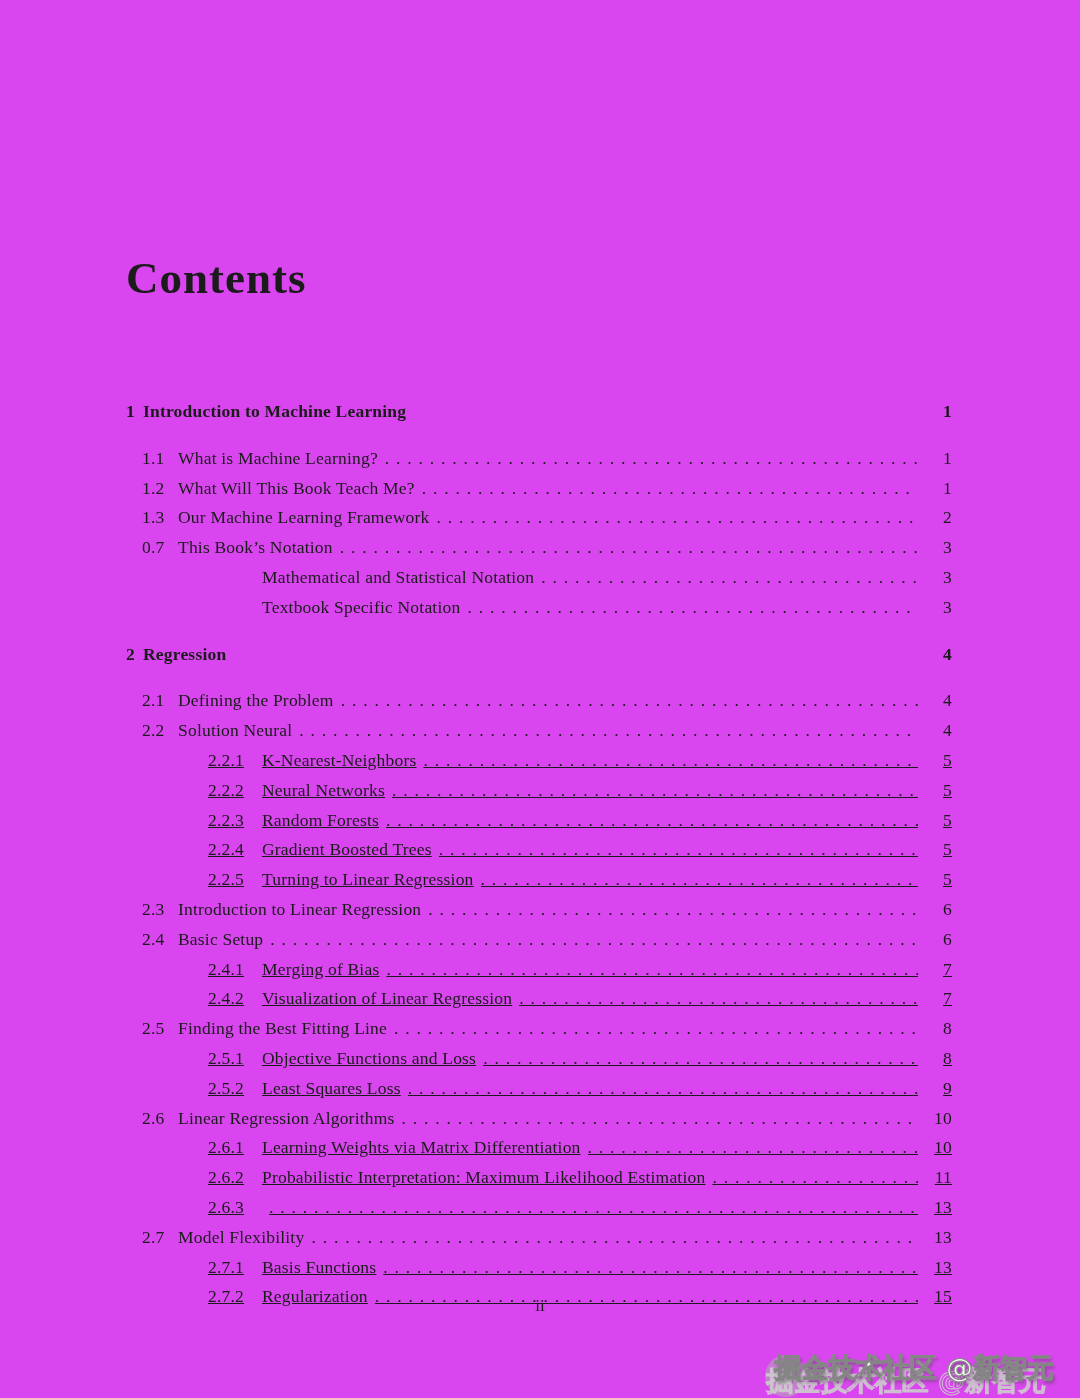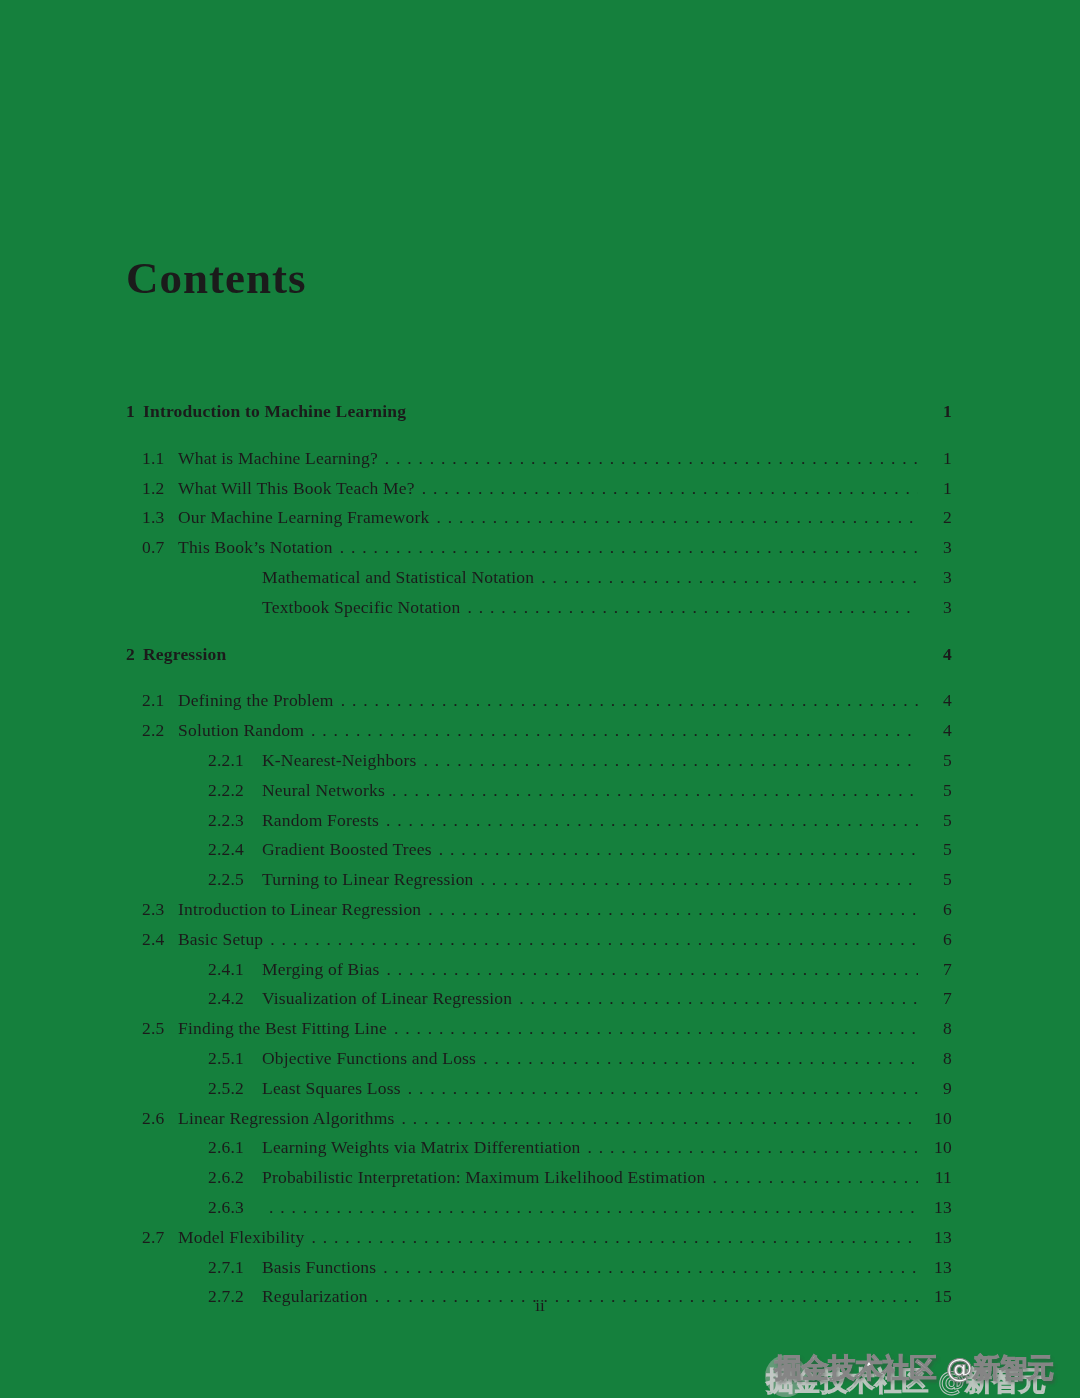--- a/index.html
+++ b/index.html
@@ -1,37 +1,37 @@
 <!DOCTYPE html>
 <html><head>
 <meta charset="utf-8">
 <style>
   html,body{margin:0;padding:0;background:#e9e9e9;}
   .page{
     position:relative;width:1080px;height:1398px;margin:0 auto;
-    background:#15803d;color:#1b1b1b;overflow:hidden;
+    background:#d946ef;color:#1b1b1b;overflow:hidden;
     font-family:"Liberation Serif", serif;
   }
   .doc-title{
     position:absolute;left:126px;top:252px;margin:0;
     font-size:45px;font-weight:700;letter-spacing:1px;
   }
   .toc{position:absolute;left:126px;top:380px;right:128px;}
   .row{
     display:flex;align-items:baseline;
     height:29.8px;line-height:29.8px;
     font-size:17.5px;letter-spacing:0.2px;white-space:nowrap;
   }
   .row.chapter{height:46.8px;padding-top:17px;font-weight:700;}
   .num{flex:none;}
   .title{flex:none;}
   .chapter .num{width:17px;}
   .section{padding-left:16px;font-family:Liberation Serif, serif;}
   .section .num{width:36px;}
-  .subsection{padding-left:82px;}
+  .subsection{padding-left:82px;text-decoration:underline;}
   .subsection .num{width:54px;}
   .unnumbered{padding-left:136px;justify-content:center;}
   .leader{
     flex:1;overflow:hidden;white-space:nowrap;
     margin:0 8px 0 7px;word-spacing:2.5px;letter-spacing:0;
   }
   .chapter .leader{visibility:hidden;}
   .pg{flex:none;min-width:26px;text-align:right;}
   .footer{
     position:absolute;top:1296px;left:0;width:100%;
@@ -112,21 +112,21 @@
     <span class="pg">4</span>
   </div>
       <div class="row section">
     <span class="num">2.1</span>
     <span class="title">Defining the Problem</span>
     <span class="leader">. . . . . . . . . . . . . . . . . . . . . . . . . . . . . . . . . . . . . . . . . . . . . . . . . . . . . . . . . . . . . . . . . . . . . . . . . . . . . . . . . . . . . . . . . . . . . . . . . . . . . . . . . . . . . . . . . . . . . . . . </span>
     <span class="pg">4</span>
   </div>
       <div class="row section">
     <span class="num">2.2</span>
-    <span class="title">Solution Random</span>
+    <span class="title">Solution Neural</span>
     <span class="leader">. . . . . . . . . . . . . . . . . . . . . . . . . . . . . . . . . . . . . . . . . . . . . . . . . . . . . . . . . . . . . . . . . . . . . . . . . . . . . . . . . . . . . . . . . . . . . . . . . . . . . . . . . . . . . . . . . . . . . . . . </span>
     <span class="pg">4</span>
   </div>
       <div class="row subsection">
     <span class="num">2.2.1</span>
     <span class="title">K-Nearest-Neighbors</span>
     <span class="leader">. . . . . . . . . . . . . . . . . . . . . . . . . . . . . . . . . . . . . . . . . . . . . . . . . . . . . . . . . . . . . . . . . . . . . . . . . . . . . . . . . . . . . . . . . . . . . . . . . . . . . . . . . . . . . . . . . . . . . . . . </span>
     <span class="pg">5</span>
   </div>
       <div class="row subsection">

